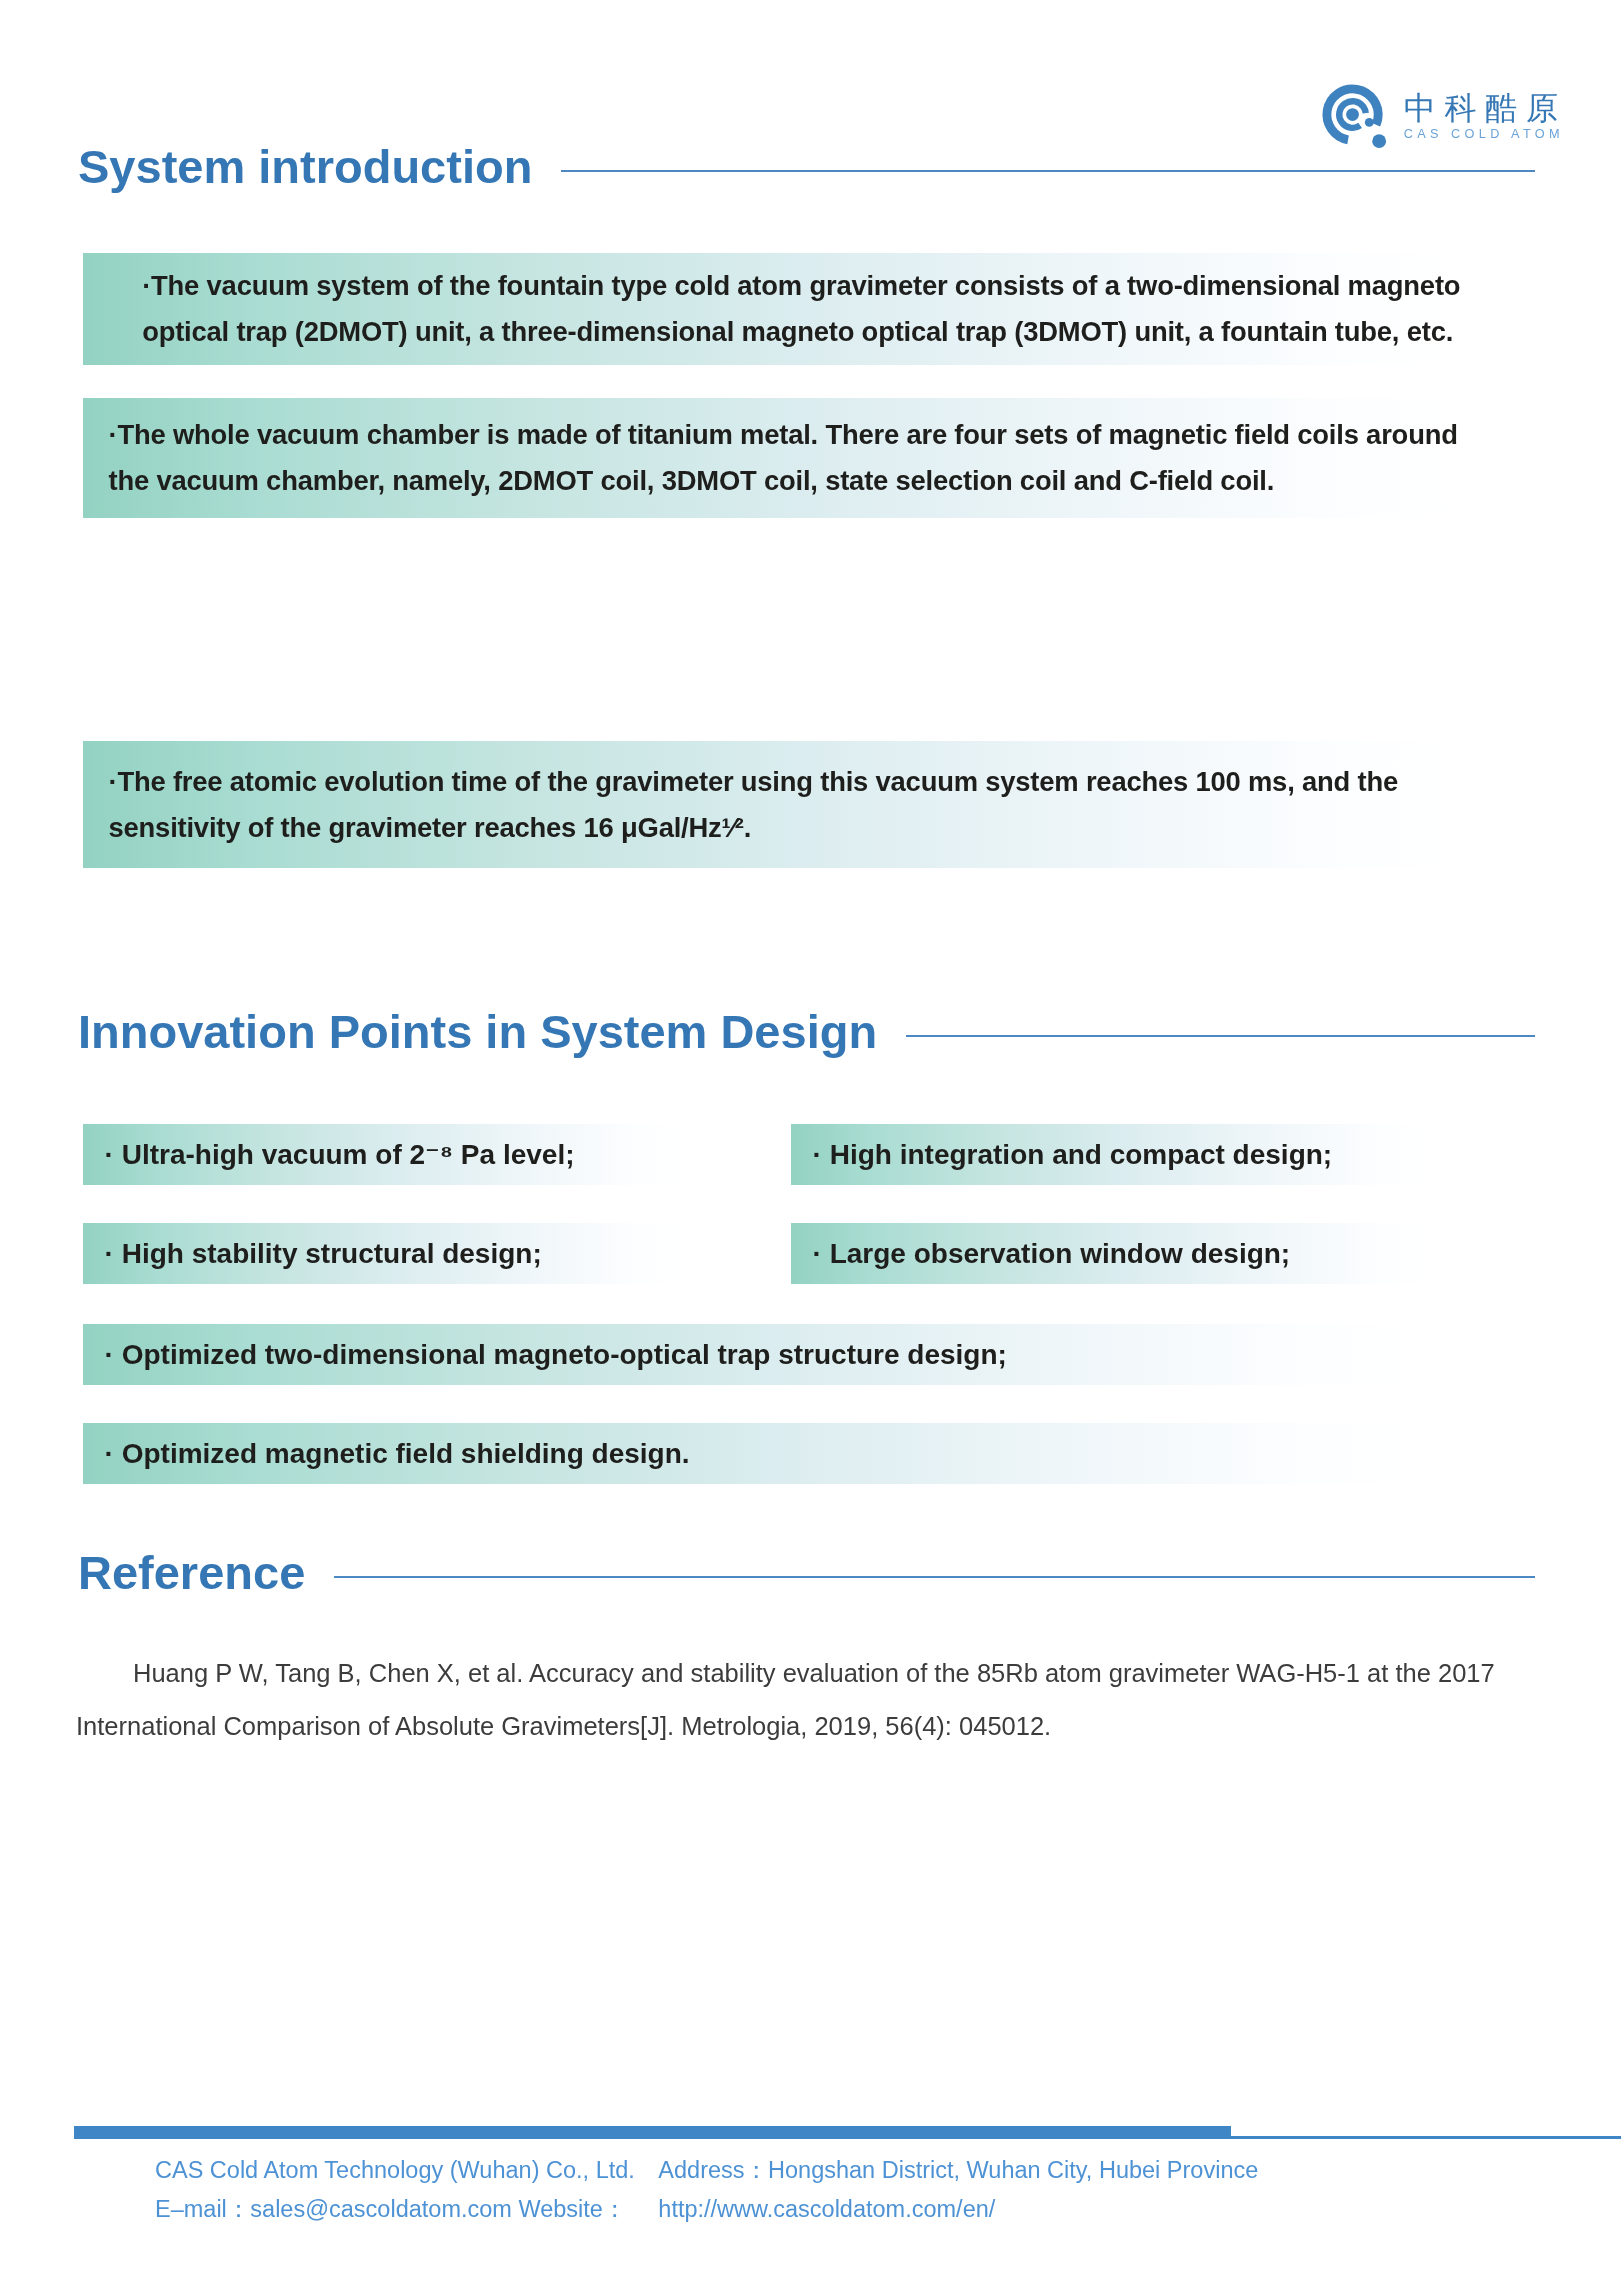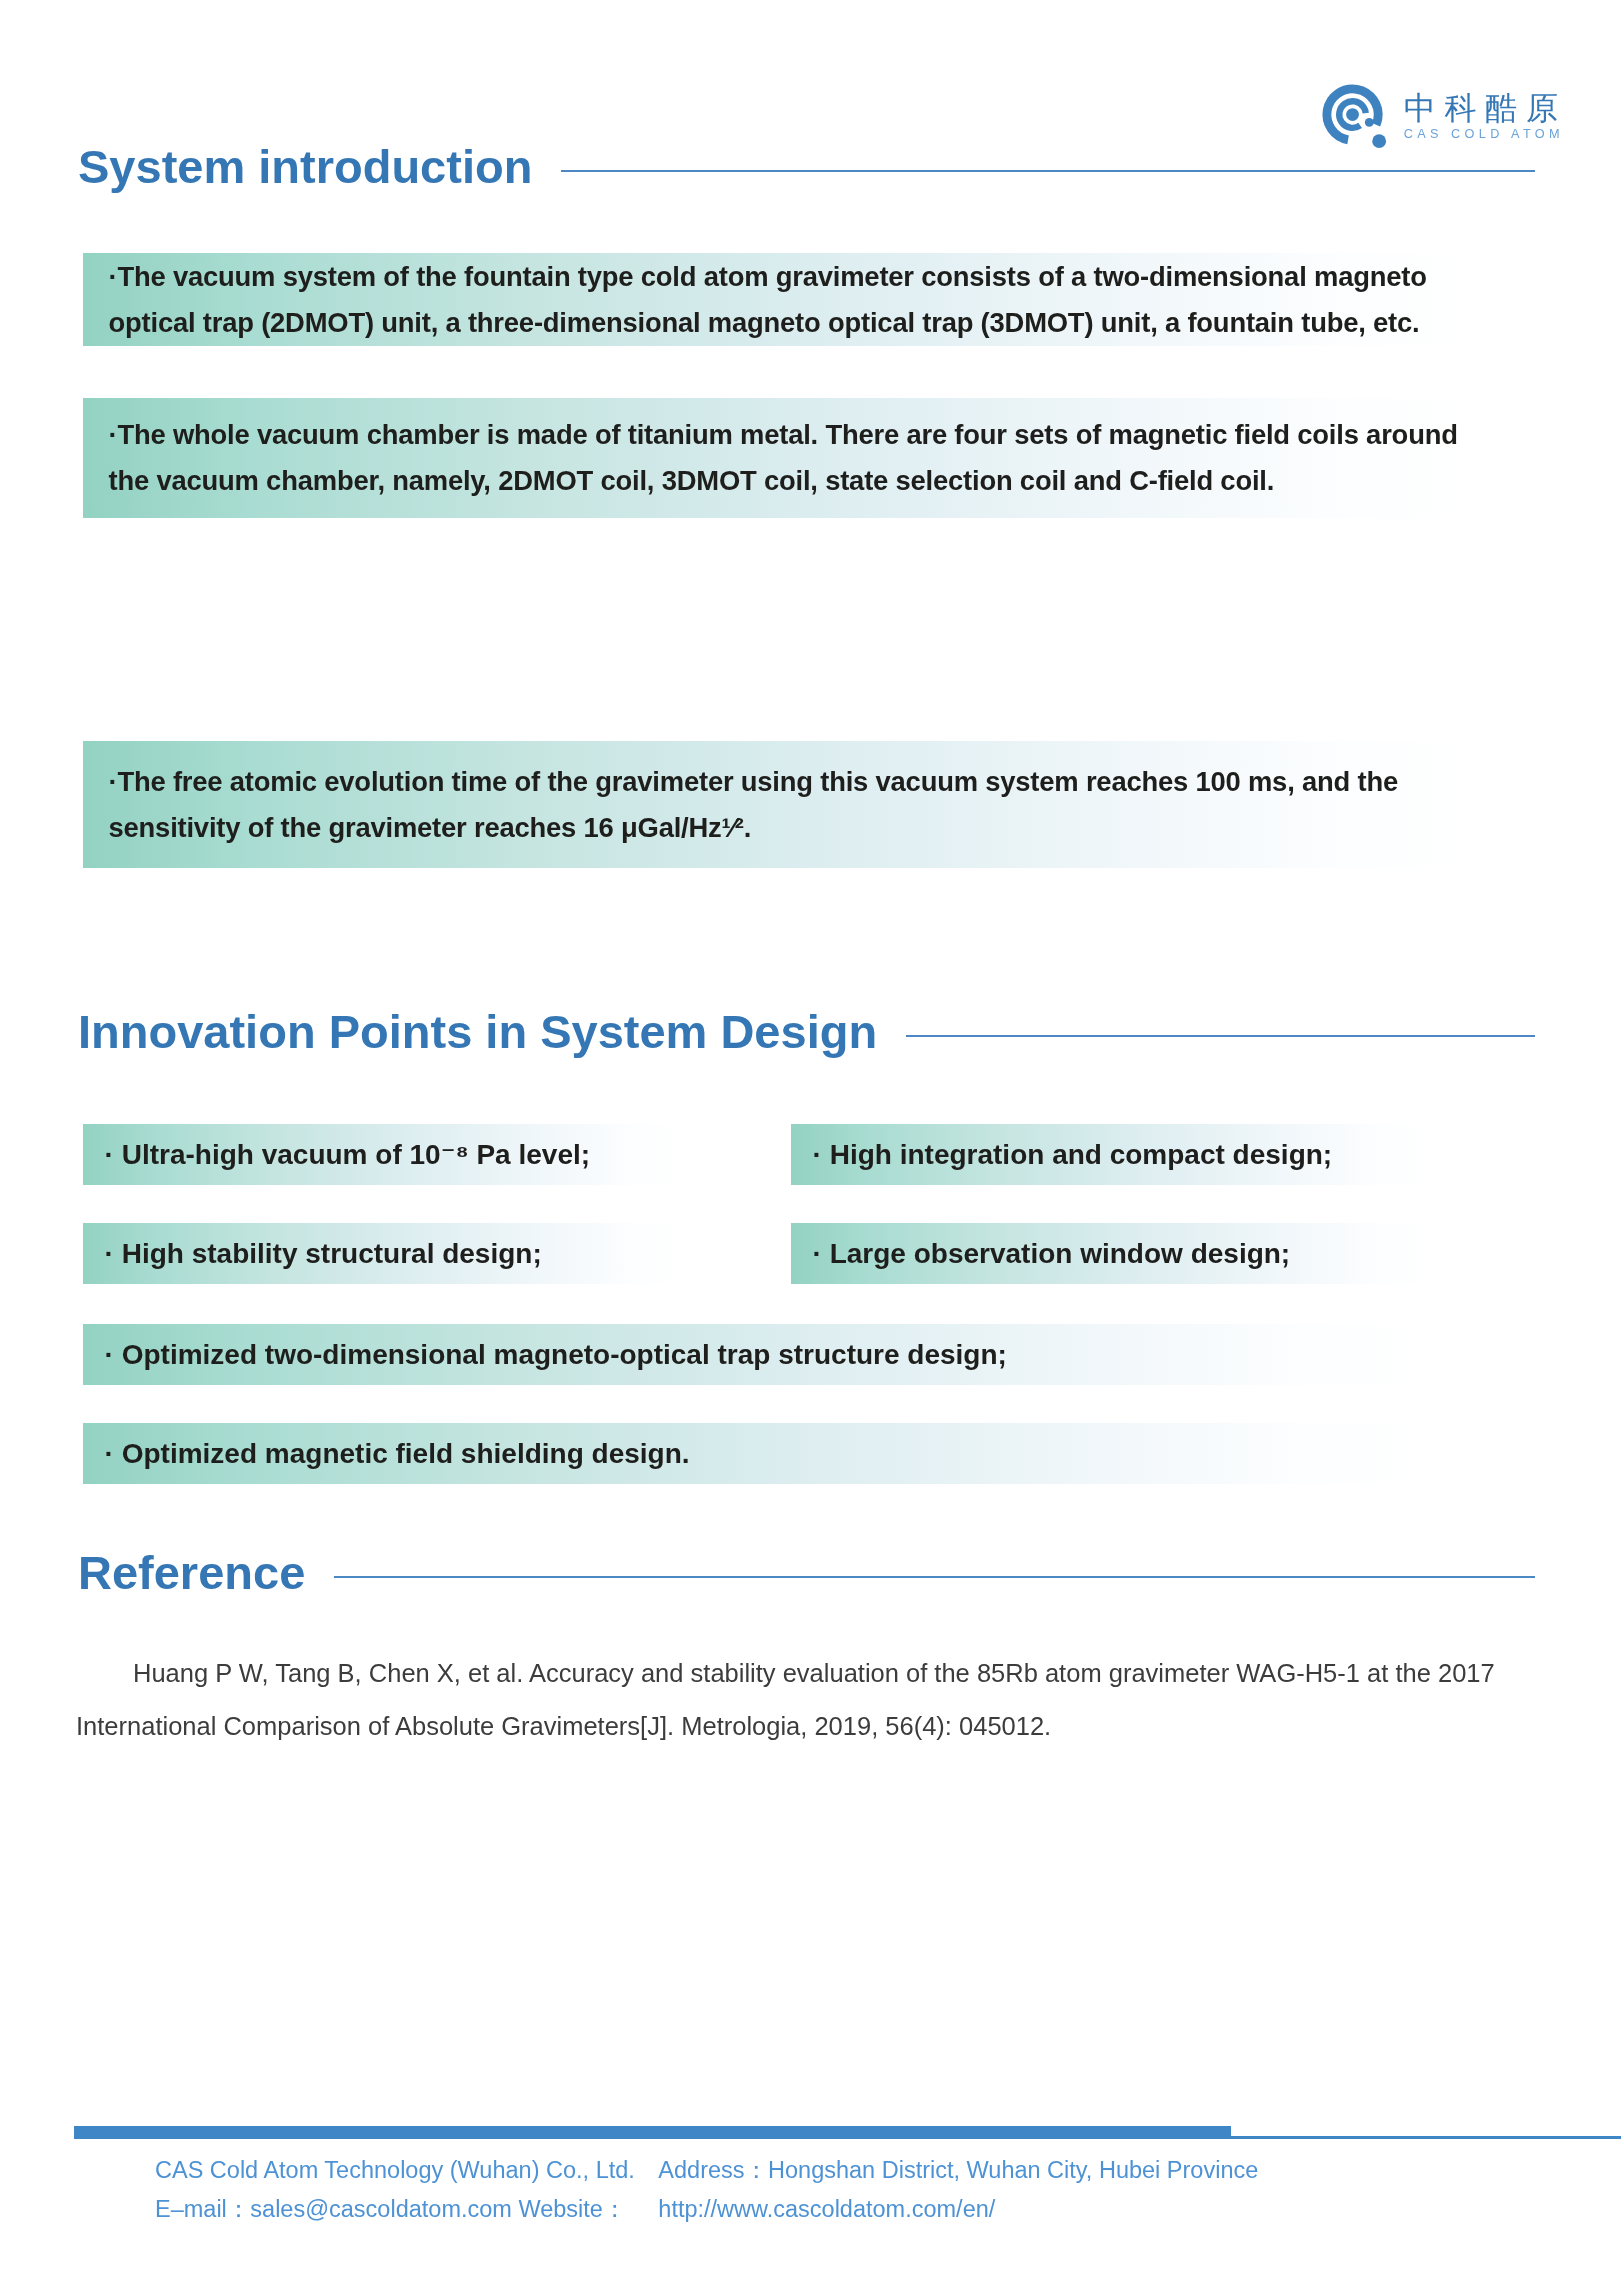--- a/index.html
+++ b/index.html
@@ -30,21 +30,21 @@
   .gbox{
     position:absolute;left:83px;width:1411px;
     background:linear-gradient(90deg,#93d2c2 0%,#a9dcd2 12%,#c6e5e1 32%,#dcedf0 52%,#eff6f9 72%,#fdfeff 90%,#ffffff 100%);
     display:flex;align-items:center;
   }
   .gbox p{
     margin:0;padding-left:25.5px;
     font-size:27.4px;font-weight:bold;color:#1e1e1c;
     line-height:46px;white-space:pre;letter-spacing:-0.2px;
   }
-  .ibox1{top:253px;height:93px;}
+  .ibox1{top:253px;height:112px;justify-content:center;}
   .ibox2{top:398px;height:120px;}
   .ibox3{top:547px;height:163px;}
   .ibox4{top:741px;height:127px;}
 
   
   .pt{
     position:absolute;height:61px;
     background:linear-gradient(90deg,#93d2c2 0%,#a9dcd2 12%,#c6e5e1 32%,#dcedf0 52%,#eff6f9 72%,#fdfeff 90%,#ffffff 100%);
     display:flex;align-items:center;
   }
@@ -113,21 +113,21 @@
     <p>·The free atomic evolution time of the gravimeter using this vacuum system reaches 100 ms, and the
 sensitivity of the gravimeter reaches 16 μGal/Hz¹⁄².</p>
   </div>
 
   <div class="sec-head head-innov">
     <h2>Innovation Points in System Design</h2>
     <div class="sec-rule"></div>
   </div>
 
   <div class="pt pt1">
-    <p>· Ultra-high vacuum of 10⁻⁸ Pa level;</p>
+    <p>· Ultra-high vacuum of 2⁻⁸ Pa level;</p>
   </div>
   <div class="pt pt2">
     <p>· High integration and compact design;</p>
   </div>
   <div class="pt pt3">
     <p>· High stability structural design;</p>
   </div>
   <div class="pt pt4">
     <p>· Large observation window design;</p>
   </div>

